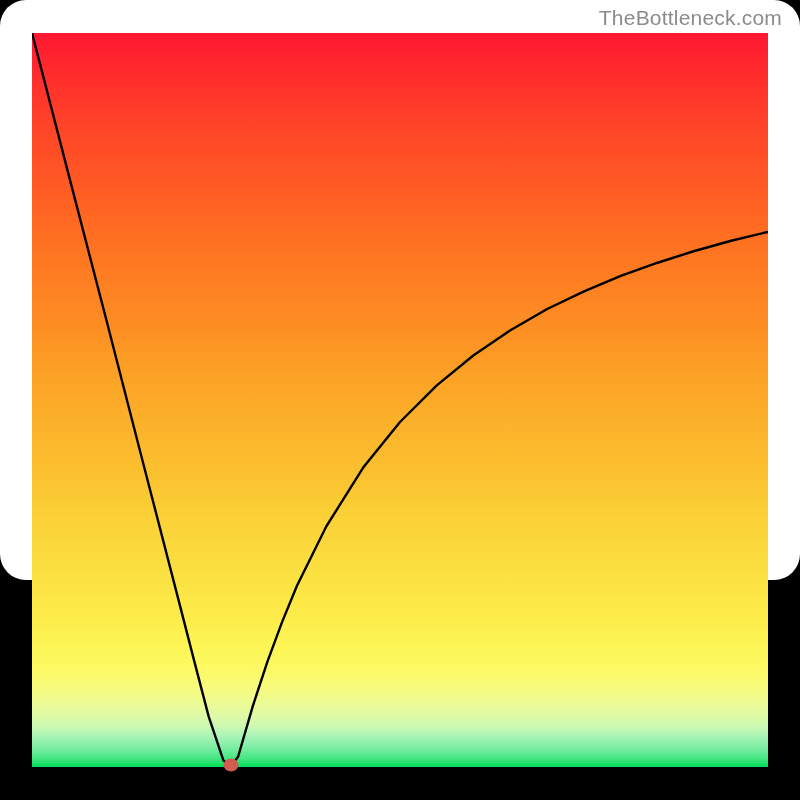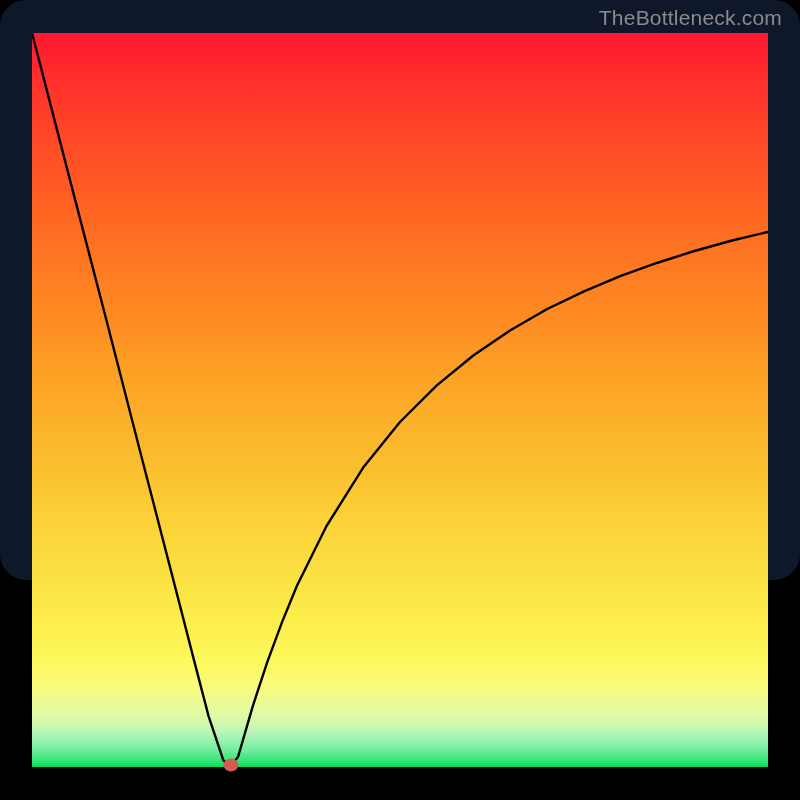--- a/index.html
+++ b/index.html
@@ -8,21 +8,21 @@
     width: 800px;
     height: 800px;
     background: #000;
     overflow: hidden;
     font-family: Arial, Helvetica, sans-serif;
   }
   .frame {
     position: relative;
     width: 800px;
     height: 580px;
-    background: #0f172a;
+    background: #ffffff;
     border-radius: 26px;
   }
   .plot {
     position: absolute;
     left: 32px;
     top: 33px;
     width: 736px;
     height: 734px;
     
     background: linear-gradient(

